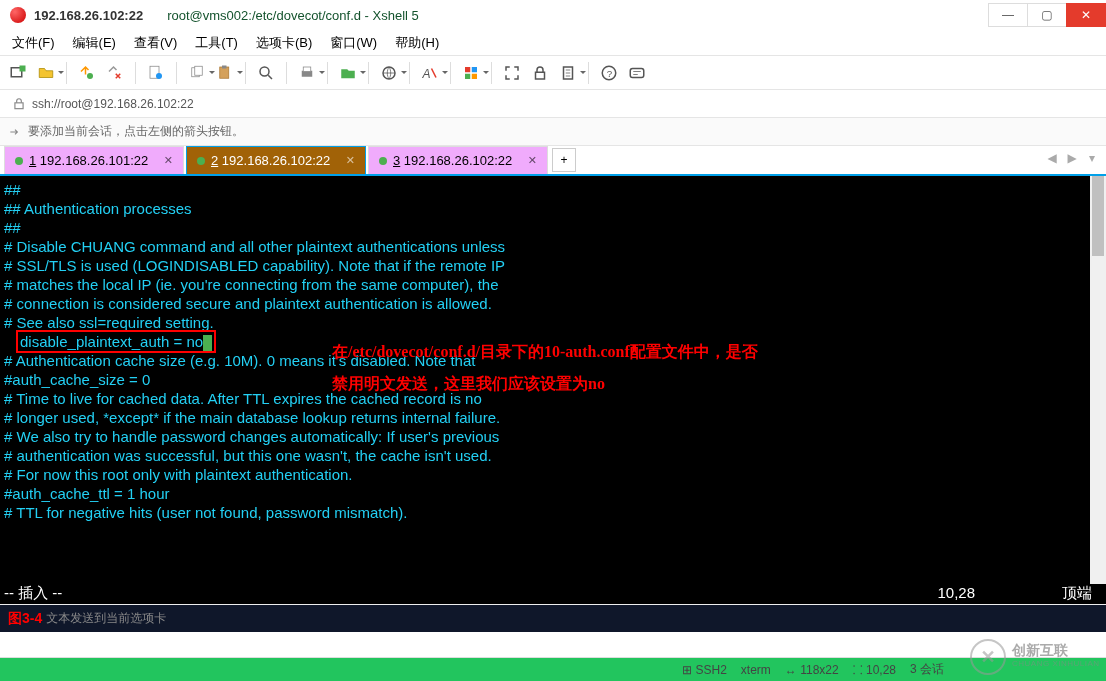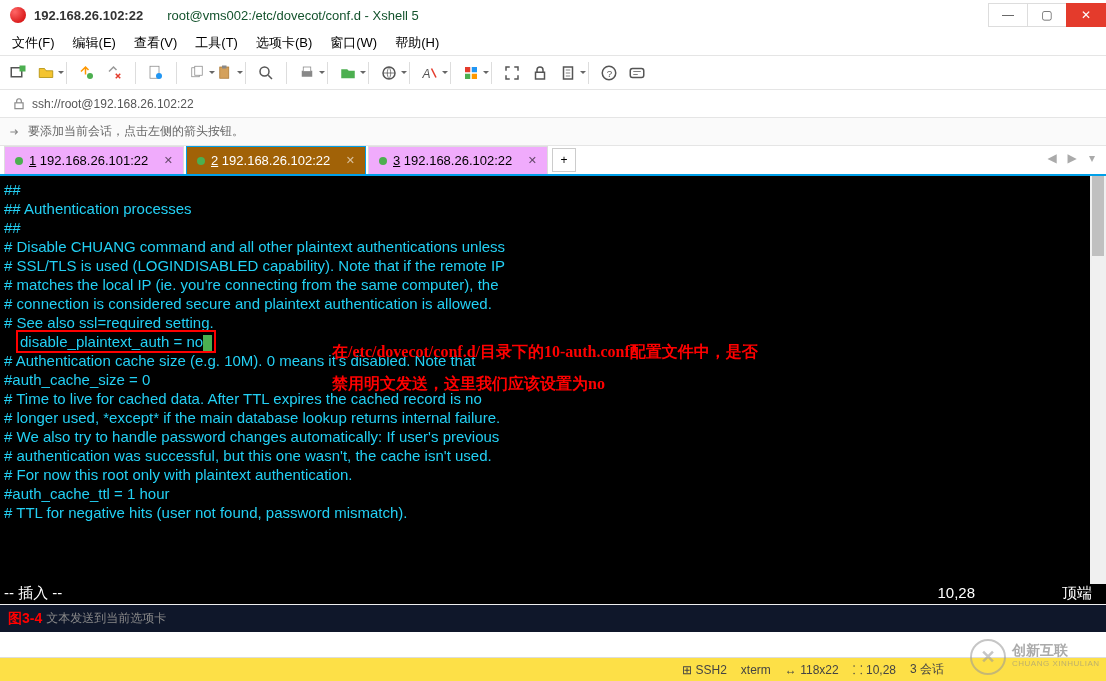--- a/index.html
+++ b/index.html
@@ -35,21 +35,21 @@
 .terminal .ln { white-space: pre; }
 .terminal .hl { display:inline-block; border:2px solid #ff0000; padding:0 2px; margin:-2px 12px;}
 .terminal .cursor { display:inline-block; width:9px; height:16px; background:#4caf50; vertical-align:middle;}
 .terminal .status { position:absolute; bottom:2px; left:4px; right:4px; display:flex; color:#fff;}
 .terminal .status .mode { font-weight:normal;}
 .terminal .status .pos { margin-left:auto; margin-right:60px;}
 .terminal .status .top { margin-right:10px;margin-left:27px;}
 .anno { position:absolute; color:#ff0000; font-family:"Microsoft YaHei"; font-size:16px; font-weight:bold; text-shadow:0 0 1px #000;}
 .bottom-input { height:28px; display:flex; align-items:center; padding:0 8px; color:#888; background:#0f172a; border-top:1px solid #eee;}
 .fignum { position:absolute; color:#ff0000; font-weight:bold; font-size:14px;}
-.statusbar { position:absolute; bottom:0; left:0; right:0; height:24px; background:#fde047; border-top:1px solid #ddd; display:flex; align-items:center; padding:0 8px; gap:14px; font-size:12px; color:#444;}
+.statusbar { position:absolute; bottom:0; left:0; right:0; height:24px; background:#22c55e; border-top:1px solid #ddd; display:flex; align-items:center; padding:0 8px; gap:14px; font-size:12px; color:#444;}
 .statusbar .spacer { flex:1;}
 .watermark { position:absolute; right:6px; bottom:2px; width:130px; height:44px; display:flex; align-items:center; gap:6px; opacity:.55; font-family:Arial; pointer-events:none;}
 .watermark .wm-ico { width:36px; height:36px; border-radius:50%; border:2px solid #999; display:flex; align-items:center; justify-content:center; font-size:18px; color:#999; font-weight:bold;}
 .watermark .wm-txt { display:flex; flex-direction:column; line-height:14px;}
 .watermark .wm-zh { font-size:14px; color:#666; font-weight:bold;}
 .watermark .wm-py { font-size:8px; color:#888; letter-spacing:.5px;}
 .scroll-right { position:absolute; right:0; top:0; bottom:20px; width:16px; background:#f0f0f0;}
 .scroll-right .thumb { position:absolute; top:0; left:2px; right:2px; height:80px; background:#c0c0c0;}
 </style>
 </head>

